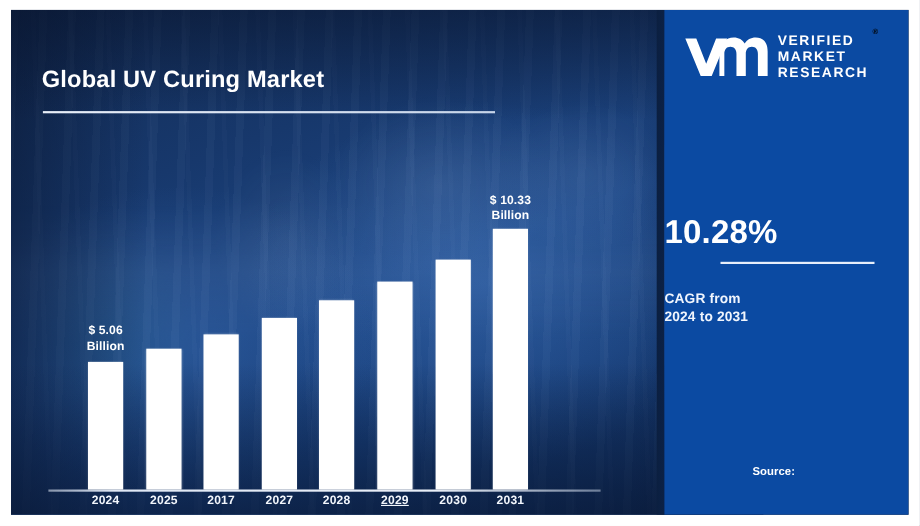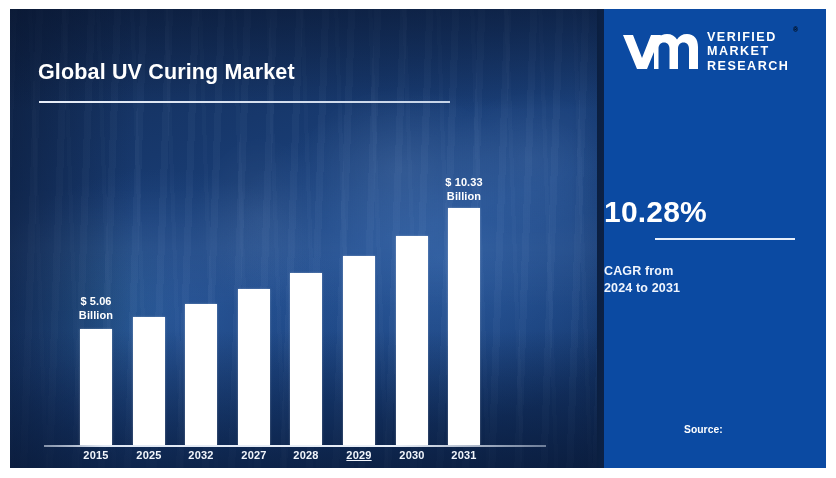--- a/index.html
+++ b/index.html
@@ -83,25 +83,25 @@
     <div class="left">
       <div class="tex"></div>
       <div class="vig"></div>
 
       <div class="title">Global UV Curing Market</div>
       <div class="title-rule"></div>
 
       <div class="plot" id="plot">
         <div class="axis"></div>
       <div class="bar" style="left: 70px; top: 320px; height: 116px;"></div>
-          <div class="xlab" style="left: 51px;">2015</div>
+          <div class="xlab" style="left: 51px;">2024</div>
           <div class="bar" style="left: 123px; top: 308px; height: 128px;"></div>
           <div class="xlab" style="left: 104px;">2025</div>
           <div class="bar" style="left: 175px; top: 295px; height: 141px;"></div>
-          <div class="xlab" style="left: 156px;">2032</div>
+          <div class="xlab" style="left: 156px;">2017</div>
           <div class="bar" style="left: 228px; top: 280px; height: 156px;"></div>
           <div class="xlab" style="left: 209px;">2027</div>
           <div class="bar" style="left: 280px; top: 264px; height: 172px;"></div>
           <div class="xlab" style="left: 261px;">2028</div>
           <div class="bar" style="left: 333px; top: 247px; height: 189px;"></div>
           <div class="xlab" style="left: 314px; text-decoration: underline;">2029</div>
           <div class="bar" style="left: 386px; top: 227px; height: 209px;"></div>
           <div class="xlab" style="left: 367px;">2030</div>
           <div class="bar" style="left: 438px; top: 199px; height: 237px;"></div>
           <div class="xlab" style="left: 419px;">2031</div>

